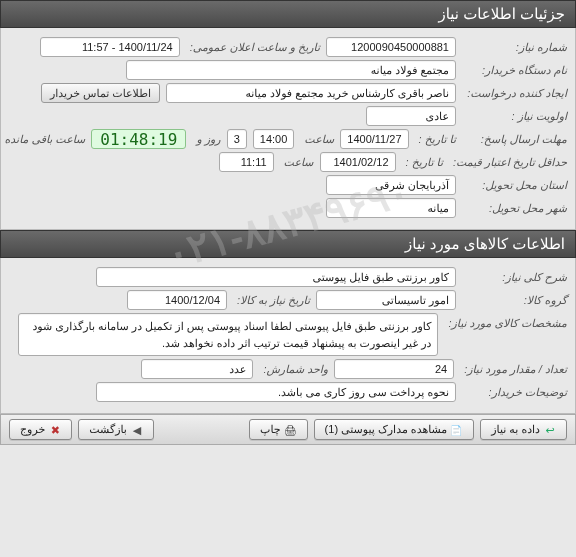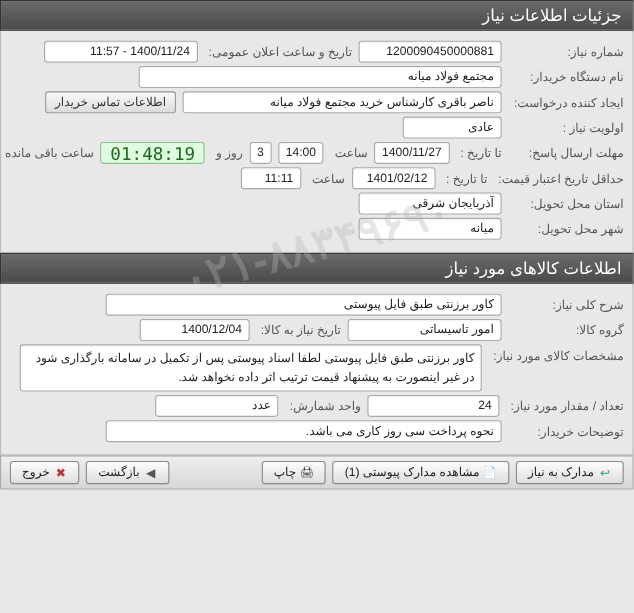--- a/index.html
+++ b/index.html
@@ -48,20 +48,21 @@
     margin: 3px 0;
     gap: 6px;
     flex-wrap: nowrap;
   }
   .label {
     color: #555;
     white-space: nowrap;
     font-size: 11px;
     min-width: 105px;
     padding-left: 4px;
+    font-style: italic;
   }
   .label-sm { min-width: auto; }
   .field {
     background: #fff;
     border: 1px solid #aaa;
     border-radius: 3px;
     padding: 2px 6px;
     font-size: 11px;
     color: #222;
     height: 20px;
@@ -228,21 +229,21 @@
   <div class="row">
     <span class="label">توضیحات خریدار:</span>
     <span class="field field-wide" style="max-width:360px">نحوه پرداخت سی روز کاری می باشد.</span>
   </div>
 
 </div>
 
 <div class="footer-bar">
   <button class="btn">
     <span class="icon icon-reply"></span>
-    <span>مدارک به نیاز</span>
+    <span>داده به نیاز</span>
   </button>
   <button class="btn">
     <span class="icon icon-doc"></span>
     <span>مشاهده مدارک پیوستی (1)</span>
   </button>
   <button class="btn">
     <span class="icon icon-print"></span>
     <span>چاپ</span>
   </button>
   <div class="spacer"></div>

